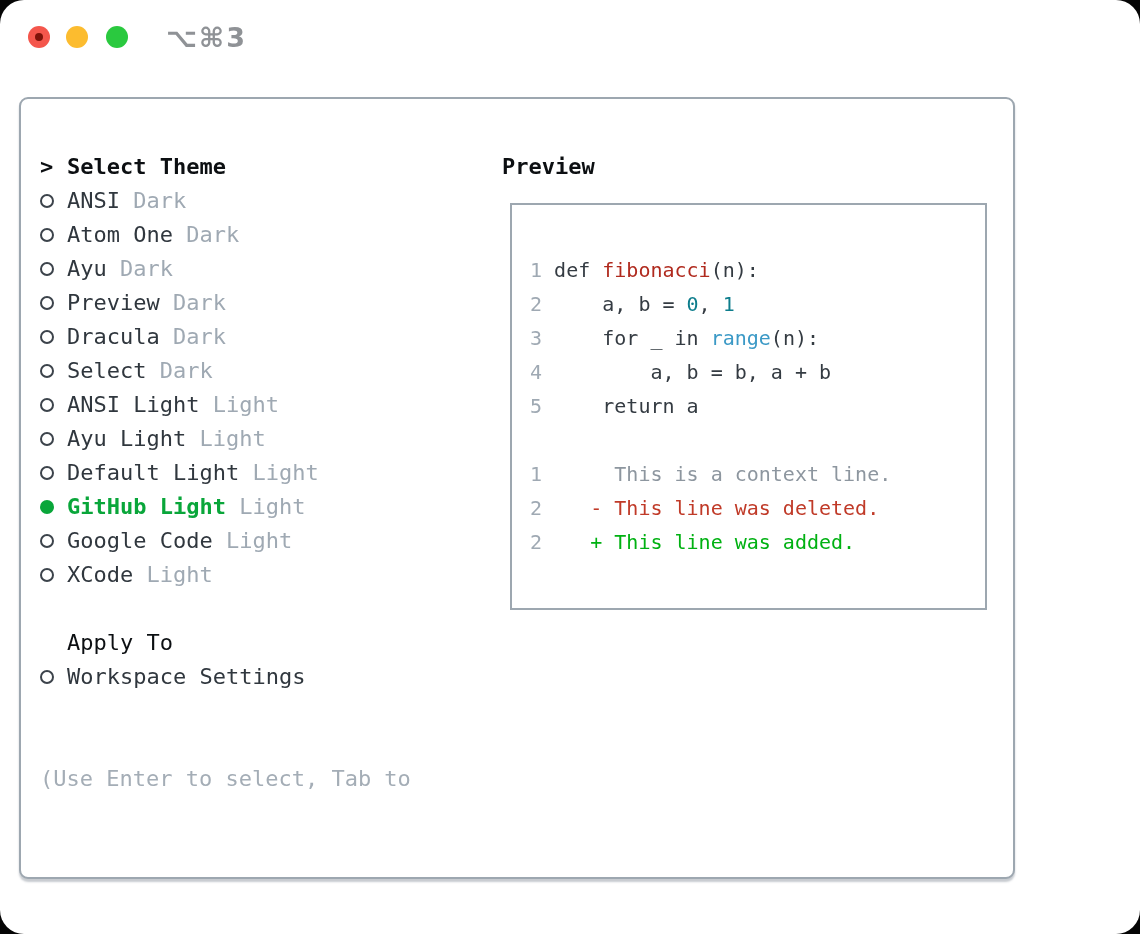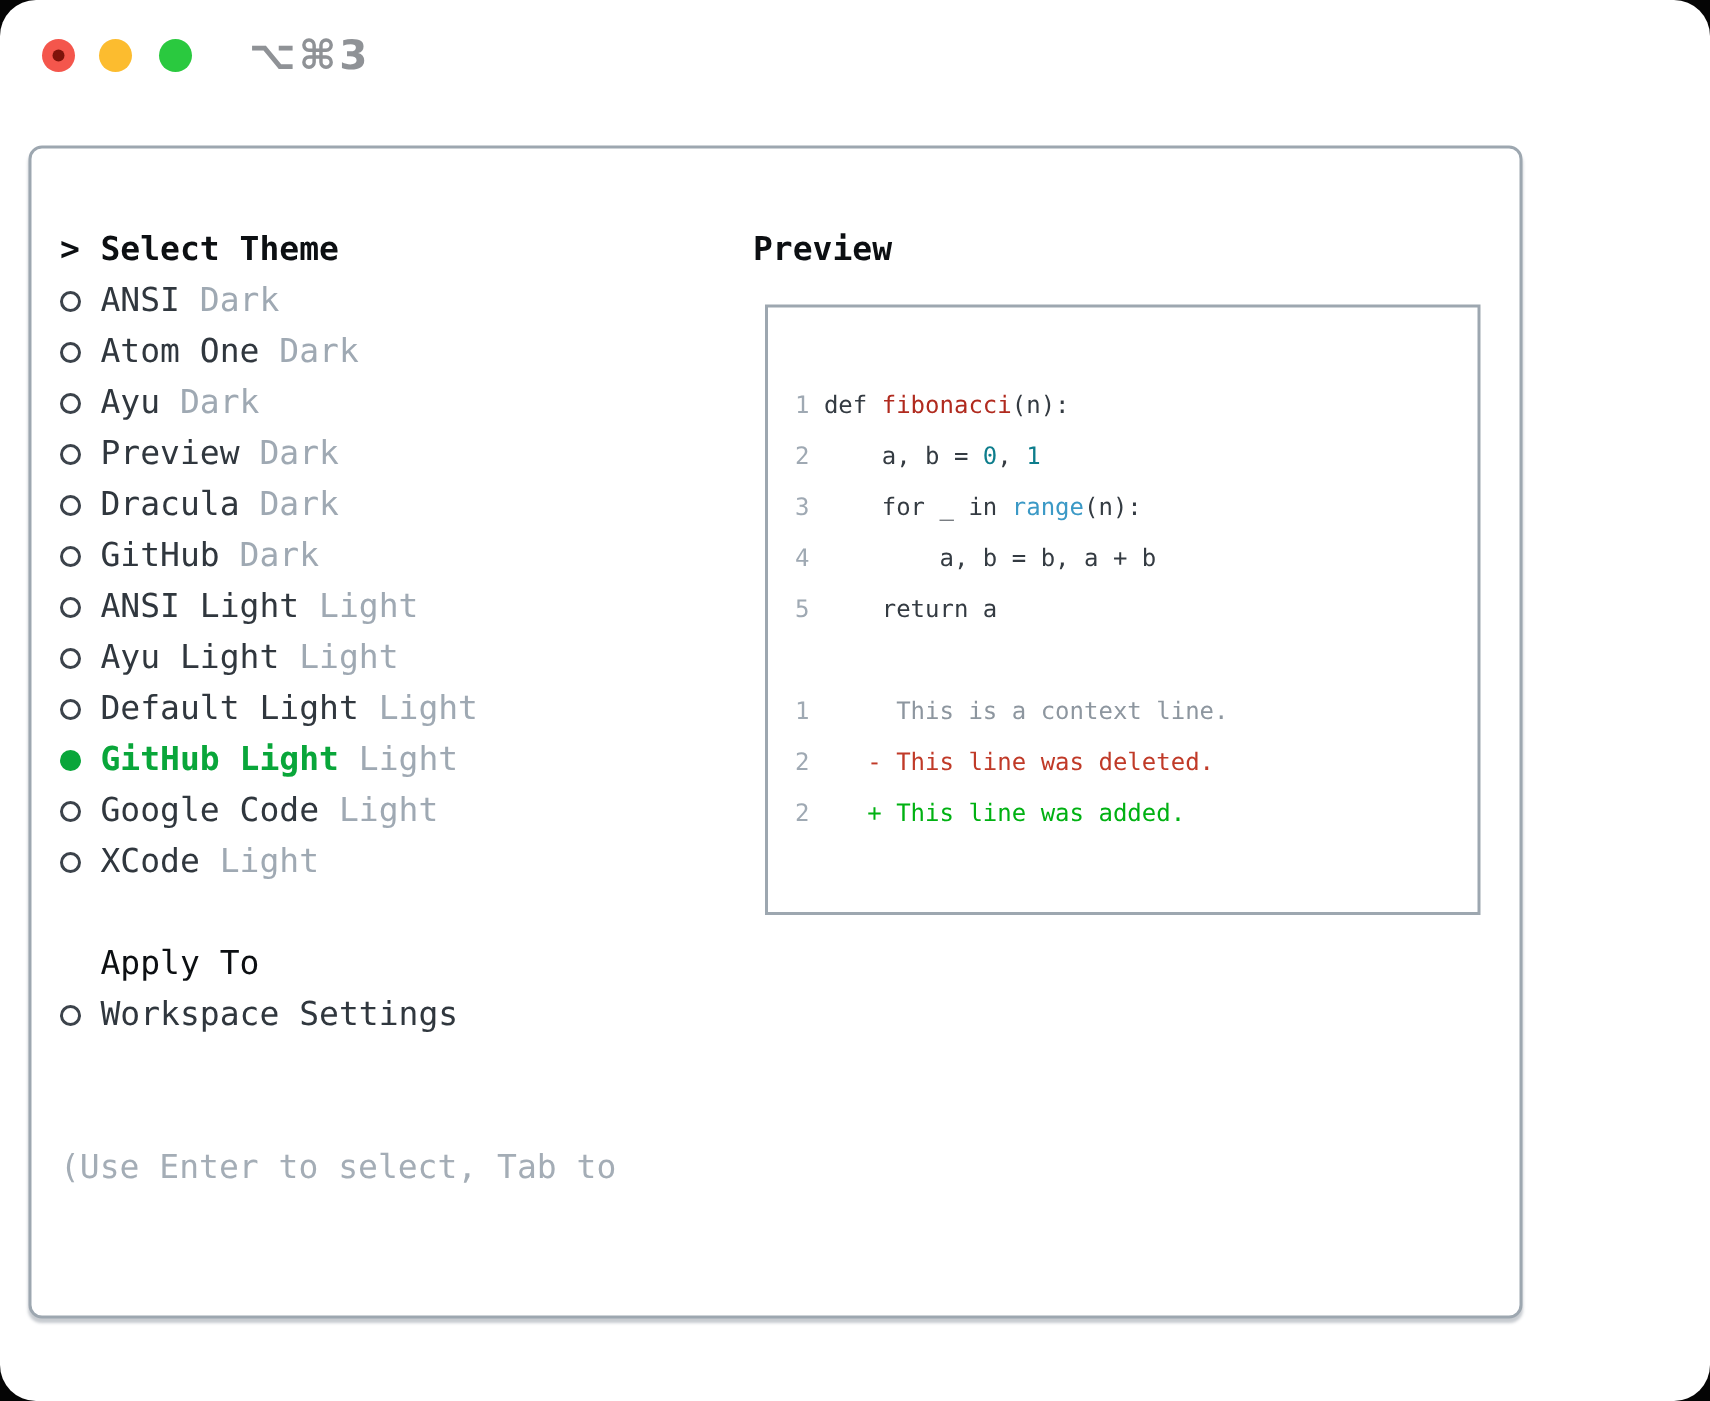--- a/index.html
+++ b/index.html
@@ -45,21 +45,21 @@
   .apply-label{position:absolute;left:19px;top:527px;align-items:flex-end;}
   .apply-list{position:absolute;left:19px;top:561px;}
   .hint-block{position:absolute;left:19px;top:663px;}
   
   .preview-label{position:absolute;left:481px;top:51px;}
   .preview-box{
     position:absolute;left:489px;top:104px;width:477px;height:407px;
     box-sizing:border-box;border:2px solid #9da7b0;background:#ffffff;
     padding:48px 0 0 18px;overflow:hidden;
   }
-  .code-row{height:34px;line-height:34px;font-size:16px;white-space:pre;}
+  .code-row{height:34px;line-height:34px;font-size:20px;white-space:pre;}
   .ln{color:#9fa9b3;}
   .pl{color:#343b42;}
   .fn{color:#b02a1e;}
   .nm{color:#0d7d8c;}
   .bi{color:#3b99c6;}
   .ctx{color:#8d969f;}
   .del{color:#c03a28;}
   .add{color:#00b112;}
 </style>
 </head>
@@ -79,21 +79,21 @@
     <div class="row header-row">
       <span class="marker hdr">&gt;</span><span class="hdr">Select Theme</span>
     </div>
 
     <div class="theme-list" id="theme-list">
         <div class="row"><span class="marker"><span class="radio"></span></span><span>ANSI</span><span class="tag"> Dark</span></div>
         <div class="row"><span class="marker"><span class="radio"></span></span><span>Atom One</span><span class="tag"> Dark</span></div>
         <div class="row"><span class="marker"><span class="radio"></span></span><span>Ayu</span><span class="tag"> Dark</span></div>
         <div class="row"><span class="marker"><span class="radio"></span></span><span>Preview</span><span class="tag"> Dark</span></div>
         <div class="row"><span class="marker"><span class="radio"></span></span><span>Dracula</span><span class="tag"> Dark</span></div>
-        <div class="row"><span class="marker"><span class="radio"></span></span><span>GitHub</span><span class="tag"> Dark</span></div>
+        <div class="row"><span class="marker"><span class="radio"></span></span><span>Select</span><span class="tag"> Dark</span></div>
         <div class="row"><span class="marker"><span class="radio"></span></span><span>ANSI Light</span><span class="tag"> Light</span></div>
         <div class="row"><span class="marker"><span class="radio"></span></span><span>Ayu Light</span><span class="tag"> Light</span></div>
         <div class="row"><span class="marker"><span class="radio"></span></span><span>Default Light</span><span class="tag"> Light</span></div>
         <div class="row"><span class="marker"><span class="radio on"></span></span><span class="sel">GitHub Light</span><span class="tag"> Light</span></div>
         <div class="row"><span class="marker"><span class="radio"></span></span><span>Google Code</span><span class="tag"> Light</span></div>
         <div class="row"><span class="marker"><span class="radio"></span></span><span>XCode</span><span class="tag"> Light</span></div>
       </div>
 
     <div class="row apply-label">
       <span class="marker"></span><span style="color:#0c0f12;">Apply To</span>

